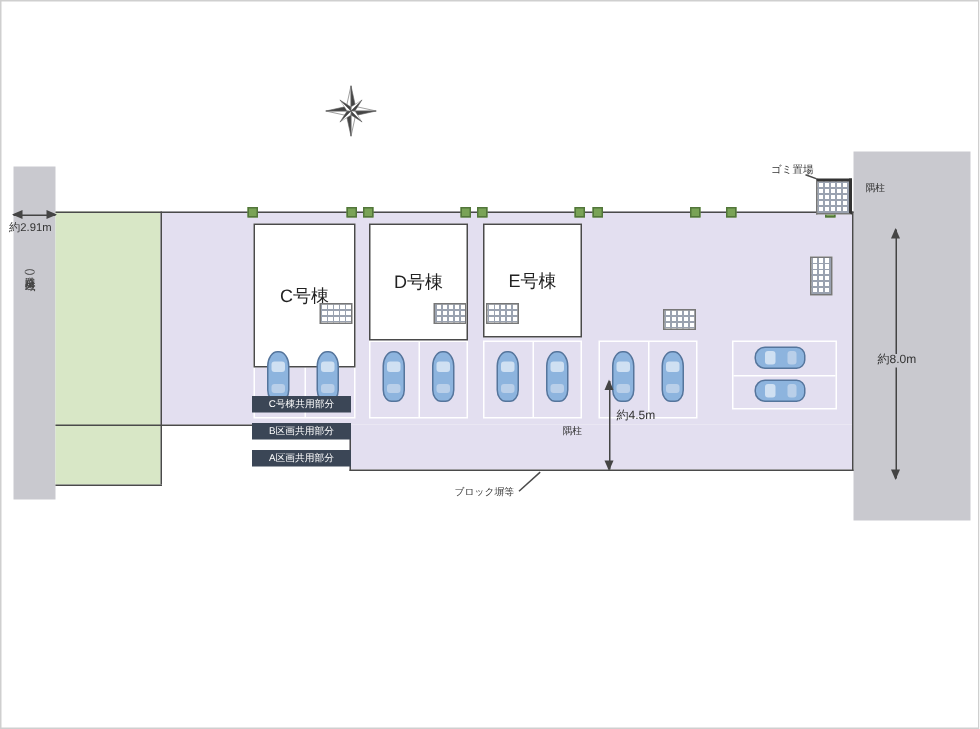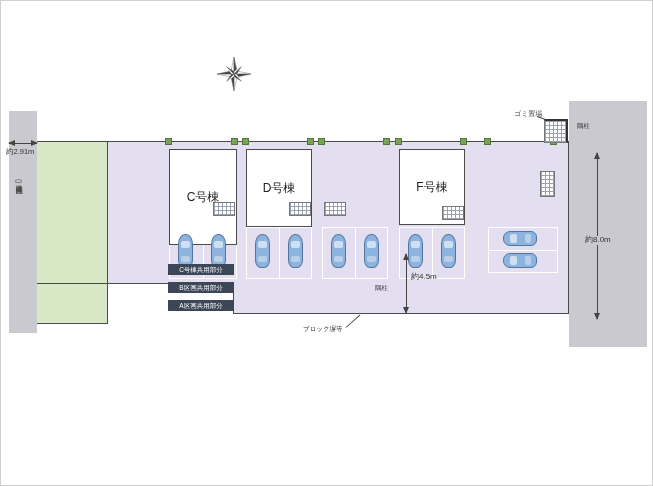--- a/index.html
+++ b/index.html
@@ -77,22 +77,22 @@
       <use href="#cr" transform="rotate(315) scale(0.62)"></use>
     </g>
   </svg>
 
   <div class="house" style="left:168px;top:148px;width:68px;height:96px;">
     <span>C号棟</span>
   </div>
   <div class="house" style="left:245px;top:148px;width:66px;height:78px;">
     <span>D号棟</span>
   </div>
-  <div class="house" style="left:398px;top:148px;width:66px;height:76px;">
-    <span>F号棟</span>
+  <div class="house" style="left:321px;top:148px;width:66px;height:76px;">
+    <span>E号棟</span>
   </div>
 
   <div class="shrub" style="left:164px;"></div>
   <div class="shrub" style="left:230px;"></div>
   <div class="shrub" style="left:241px;"></div>
   <div class="shrub" style="left:306px;"></div>
   <div class="shrub" style="left:317px;"></div>
   <div class="shrub" style="left:382px;"></div>
   <div class="shrub" style="left:394px;"></div>
   <div class="shrub" style="left:459px;"></div>

